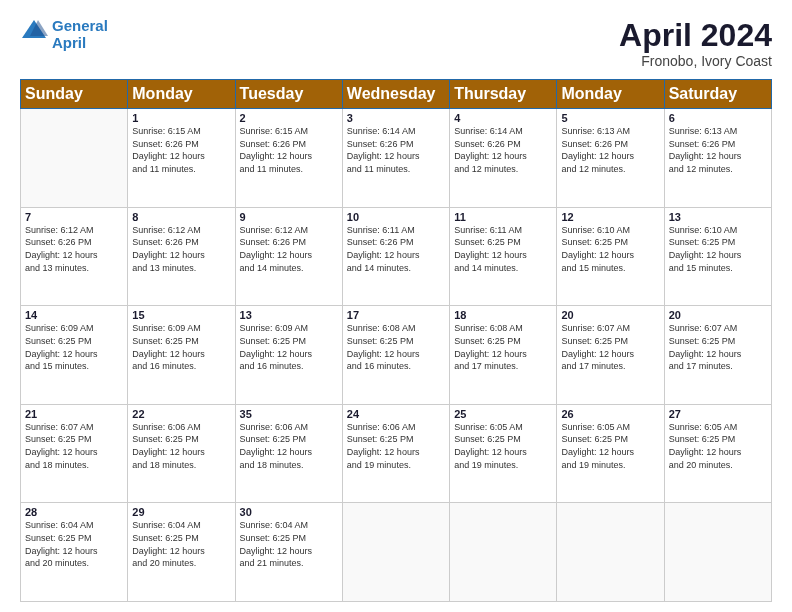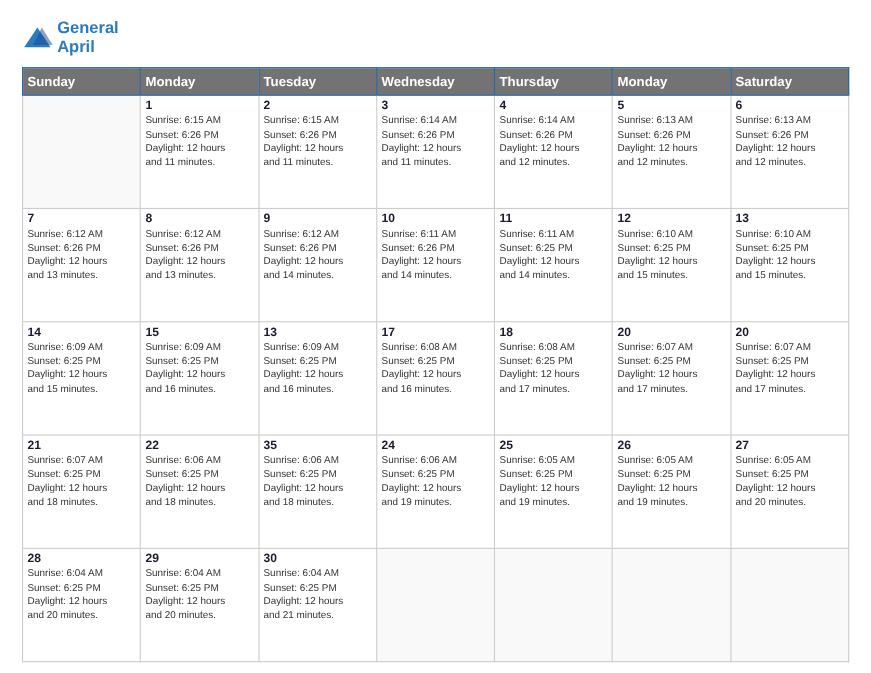--- a/index.html
+++ b/index.html
@@ -18,21 +18,20 @@
       flex-direction: column;
     }
     .header {
       display: flex;
       justify-content: space-between;
       align-items: flex-start;
       margin-bottom: 10px;
     }
     .logo {
       display: flex;
-      align-items: center;
       gap: 4px;
     }
     .logo-text {
       font-size: 15px;
       font-weight: bold;
       color: #1a1a2e;
       line-height: 1.1;
     }
     .logo-text span {
       color: #2a7abf;
@@ -55,23 +54,23 @@
       color: #444;
     }
     .calendar {
       flex: 1;
       border: 1px solid #ccc;
       border-collapse: collapse;
       width: 100%;
       table-layout: fixed;
     }
     .calendar thead tr th {
-      background: #737373;
+      background: #a16207;
       color: #fff;
-      font-size: 12px;
+      font-size: 16px;
       font-weight: bold;
       padding: 5px 4px;
       text-align: left;
       border: 1px solid #2268a8;
     }
     .calendar tbody tr td {
       border: 1px solid #ccc;
       vertical-align: top;
       padding: 3px 4px;
       font-size: 9.5px;
@@ -103,20 +102,24 @@
     <div class="logo">
       <svg class="logo-icon" viewBox="0 0 28 24" xmlns="http://www.w3.org/2000/svg">
         <polygon points="14,2 26,20 2,20" fill="#2a7abf"></polygon>
         <polygon points="18,2 28,18 10,18" fill="#1a4a8a" opacity="0.5"></polygon>
       </svg>
       <div class="logo-text">
         <div><span>General</span></div>
         <div><span style="color:#2a7abf">April</span></div>
       </div>
     </div>
+    <div class="title-block">
+      <div class="main-title">April 2024</div>
+      <div class="subtitle">Fronobo, Ivory Coast</div>
+    </div>
   </div>
 
   <table class="calendar">
     <thead>
       <tr>
       <th>Sunday</th>
           <th>Monday</th>
           <th>Tuesday</th>
           <th>Wednesday</th>
           <th>Thursday</th>

